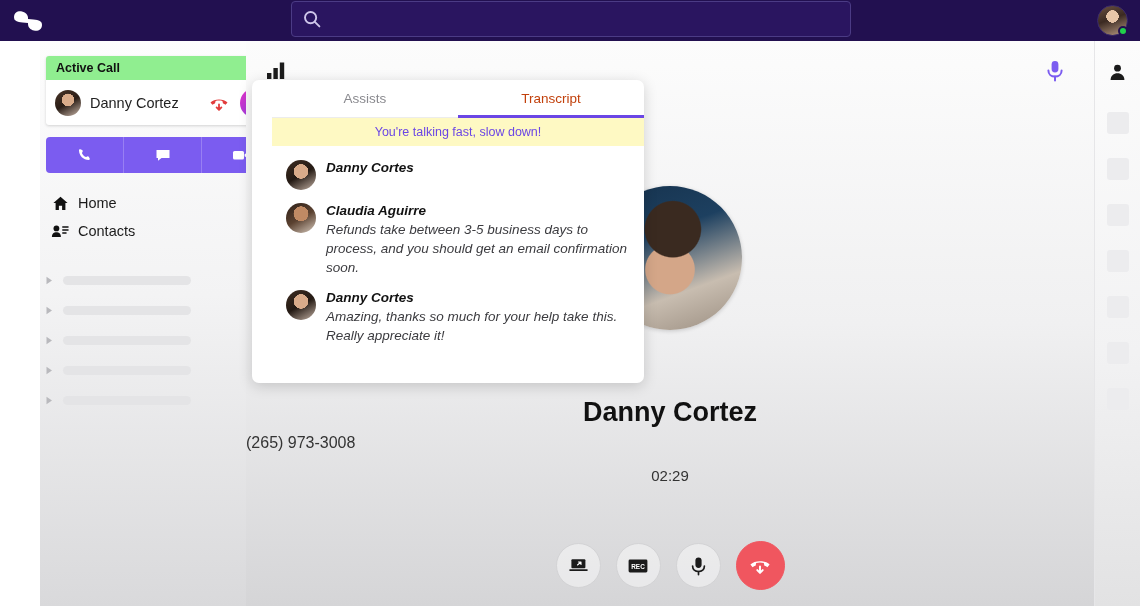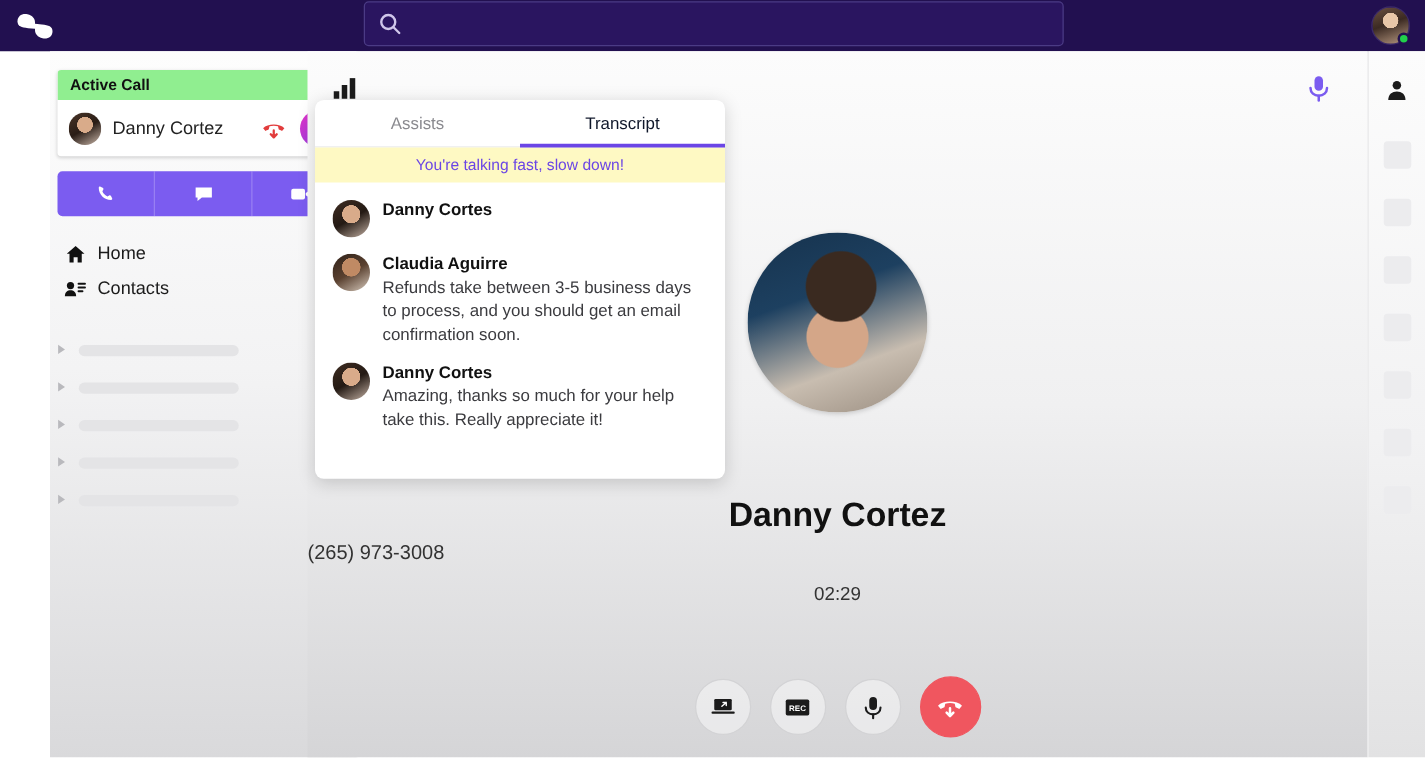--- a/index.html
+++ b/index.html
@@ -128,50 +128,50 @@
   }
   .ctl {
     width: 45px; height: 45px; border-radius: 50%;
     border: 1px solid #d3d3d5; background: rgba(255,255,255,.45);
     display: flex; align-items: center; justify-content: center; cursor: pointer;
   }
   .ctl.end { background: #f0565f; border-color: #f0565f; width: 49px; height: 49px; }
 
   
   .panel {
-    position: absolute; left: 252px; top: 80px; width: 328px; height: 303px;
+    position: absolute; left: 252px; top: 80px; width: 392px; height: 303px;
     background: #fff; border-radius: 7px;
-    box-shadow: 0 3px 14px rgba(0,0,0,.17); overflow: hidden; z-index: 5;
+    box-shadow: 0 3px 14px rgba(0,0,0,.17); overflow: hidden; z-index: 5; padding-left: 20px;
   }
   .tabs { display: flex; height: 38px; border-bottom: 1px solid #ececec; }
   .tab {
     flex: 1; display: flex; align-items: center; justify-content: center;
     font-size: 13.5px; color: #8a8a8f; cursor: pointer; position: relative;
   }
-  .tab.active { color: #0f172a; }
+  .tab.active { color: #c2410c; }
   .tab.active::after {
     content: ""; position: absolute; left: 0; right: 0; bottom: -1px;
     height: 3px; background: #6b46e5;
   }
   .alertstrip {
     background: #fef9c3; color: #6b46e5; font-size: 12.5px;
     text-align: center; padding: 7px 0;
   }
   .msgs { padding: 14px 14px 10px 14px; }
   .msg { display: flex; gap: 10px; margin-bottom: 13px; }
   .msg .av { width: 30px; height: 30px; border-radius: 50%; flex: 0 0 30px; }
   .av.danny {
     background: radial-gradient(circle at 50% 38%, #d9ab8a 0 30%, transparent 31%),
                 linear-gradient(150deg,#3f2d22 0%,#241a14 50%,#c4b1a4 100%);
   }
   .av.claudia {
     background: radial-gradient(circle at 50% 36%, #c08a64 0 30%, transparent 31%),
                 linear-gradient(150deg,#2e2018 0%,#5a4130 50%,#d7cabd 100%);
   }
-  .msg .body { flex: 1; }
+  .msg .body { flex: 1; font-style: italic; }
   .msg .who { font-size: 13.5px; font-weight: bold; color: #111; margin-bottom: 2px; }
   .msg .text { font-size: 13.5px; color: #3b3b3f; line-height: 19px; }
 
   
   .rail {
     position: absolute; right: 0; top: 41px; width: 46px; height: 565px;
     background: linear-gradient(180deg,#fcfcfc 0%,#f2f2f3 55%,#e2e2e3 100%);
     border-left: 1px solid #e6e6e8;
     display: flex; flex-direction: column; align-items: center; padding-top: 22px;
   }

